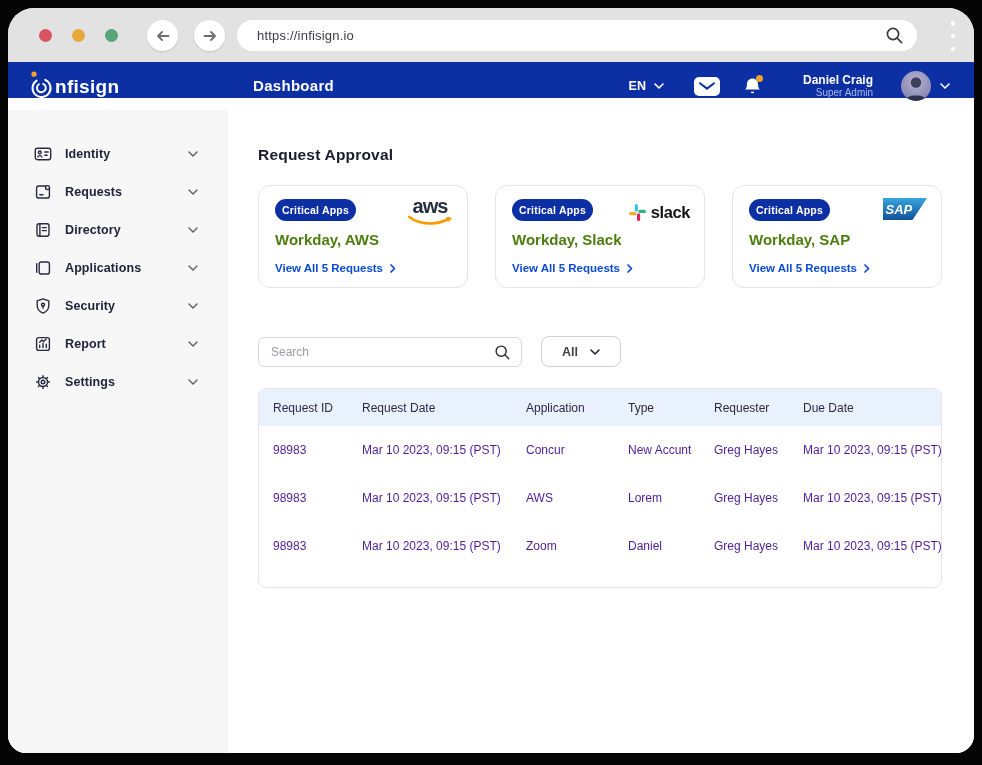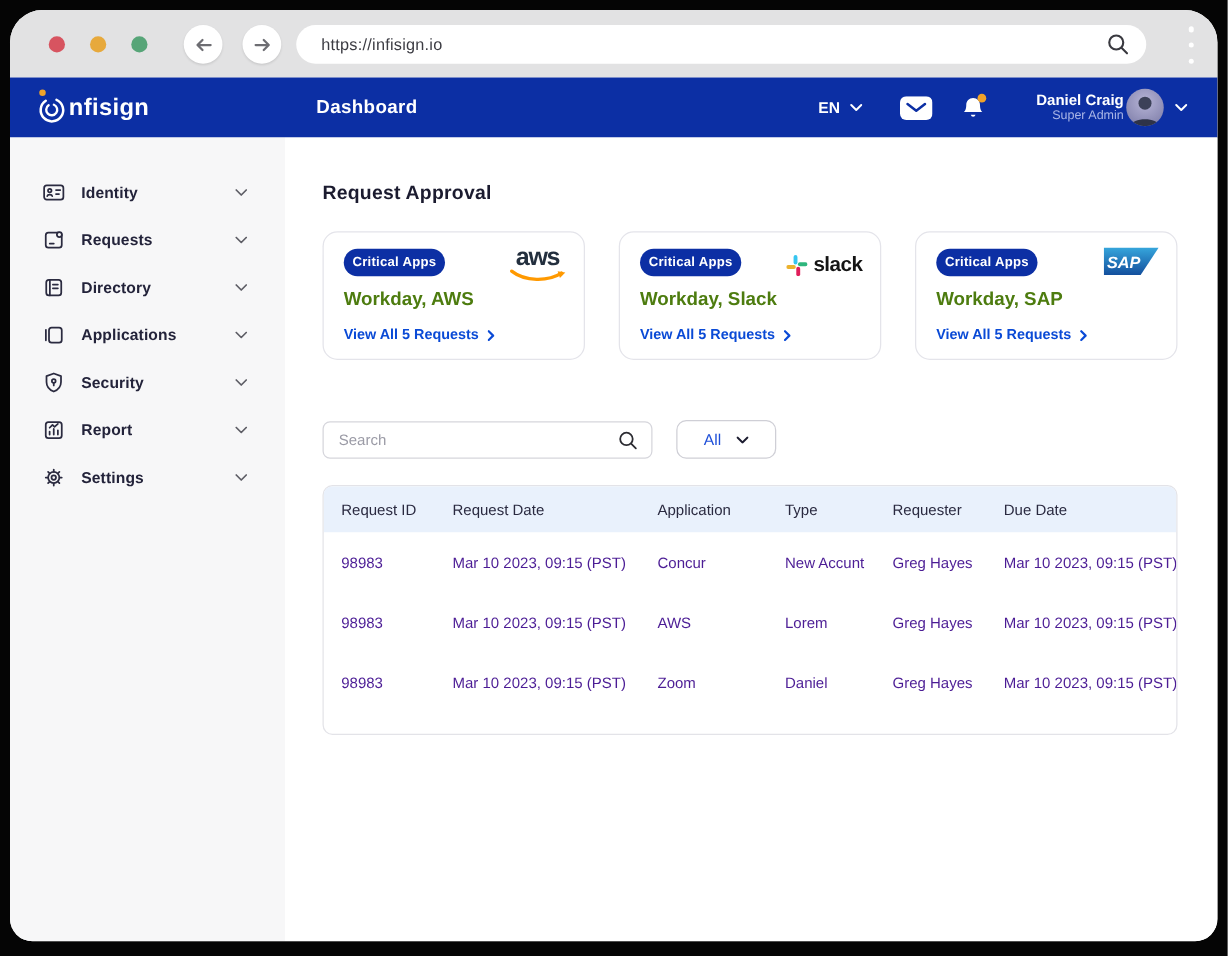--- a/index.html
+++ b/index.html
@@ -16,31 +16,31 @@
                 background:#fff; display:flex; align-items:center; justify-content:center;
                 box-shadow:0 1px 2px rgba(0,0,0,.12); }
   .url-bar { position:absolute; left:229px; top:12px; width:680px; height:31px; background:#fff;
              border-radius:16px; display:flex; align-items:center; padding:0 13px 0 20px; }
   .url-text { flex:1; font-size:13px; color:#3c3c43; letter-spacing:.2px; }
   .menu-dots { position:absolute; right:11px; top:13px; width:20px; height:30px;
                display:flex; flex-direction:column; align-items:center; justify-content:space-between; }
   .menu-dots i { width:4.5px; height:4.5px; border-radius:50%; background:#fff; }
 
   
-  .navbar { position:relative; height:48px; background:#0c2fa4; color:#fff; }
+  .navbar { position:relative; height:36px; background:#0c2fa4; color:#fff; }
   .brand { position:absolute; left:20px; top:8px; display:flex; align-items:flex-end; gap:1px; }
   .brand-text { font-size:19px; font-weight:700; letter-spacing:.3px; line-height:26px; }
   .page-title { position:absolute; left:245px; top:15px; font-size:15px; font-weight:700; letter-spacing:.3px; }
   .nav-right { position:absolute; right:24px; top:0; height:48px; display:flex; align-items:center; }
   .lang { display:flex; align-items:center; gap:8px; font-size:12.5px; font-weight:700; cursor:pointer; }
   .mail-btn { margin-left:30px; position:relative; cursor:pointer; display:flex; }
   .bell-btn { margin-left:24px; position:relative; cursor:pointer; display:flex; }
   .bell-dot { position:absolute; top:-2px; right:-2px; width:7px; height:7px; border-radius:50%; background:#f0a32a; }
   .user-block { margin-left:42px; display:flex; align-items:center; cursor:pointer; }
-  .user-text { text-align:right; margin-right:2px; }
+  .user-text { text-align:right; margin-right:28px; }
   .user-name { font-size:12px; font-weight:700; line-height:14px; }
   .user-role { font-size:10px; color:#a9b5e6; line-height:12px; }
   .avatar { width:30px; height:30px; border-radius:50%; overflow:hidden;
             background:radial-gradient(circle at 50% 35%, #b6b4d6 0%, #8b8ab3 70%, #6f6e96 100%);
             position:relative; }
   .avatar svg { position:absolute; bottom:0; left:0; }
   .user-caret { margin-left:9px; display:flex; }
 
   
   .body-wrap { position:absolute; top:102px; left:0; right:0; bottom:0; display:flex; }
@@ -71,21 +71,21 @@
   
   .filter-row { display:flex; align-items:center; margin-top:48px; }
   .search-wrap { position:relative; width:264px; }
   .search-input { width:264px; height:30px; border:1px solid #d6d6dc; border-radius:6px;
                   padding:0 34px 0 12px; font-size:12px; color:#333; outline:none;
                   font-family:"Liberation Sans",sans-serif; }
   .search-input::placeholder { color:#9b9ba6; }
   .search-icon { position:absolute; right:11px; top:7px; }
   .filter-select { margin-left:19px; width:80px; height:31px; border:1px solid #cfcfd6; border-radius:8px;
                    display:flex; align-items:center; justify-content:center; gap:12px;
-                   font-size:12.5px; font-weight:400; color:#1d4ed8; cursor:pointer; background:#fff; }
+                   font-size:12.5px; font-weight:700; color:#404040; cursor:pointer; background:#fff; }
 
   
   .table { margin-top:21px; width:684px; border:1px solid #e3e3e8; border-radius:8px;
            overflow:hidden; padding-bottom:17px; background:#fff; }
   .t-row { display:grid; grid-template-columns:89px 164px 102px 86px 89px 1fr; padding-left:14px;
            align-items:center; }
   .t-head { background:#e9f1fc; height:37px; }
   .t-head .t-cell { font-size:12px; font-weight:500; color:#2a2a40; }
   .t-body-row { height:48px; background:#fff; }
   .t-body-row .t-cell { font-size:12px; color:#4c1d95; font-weight:400; }

